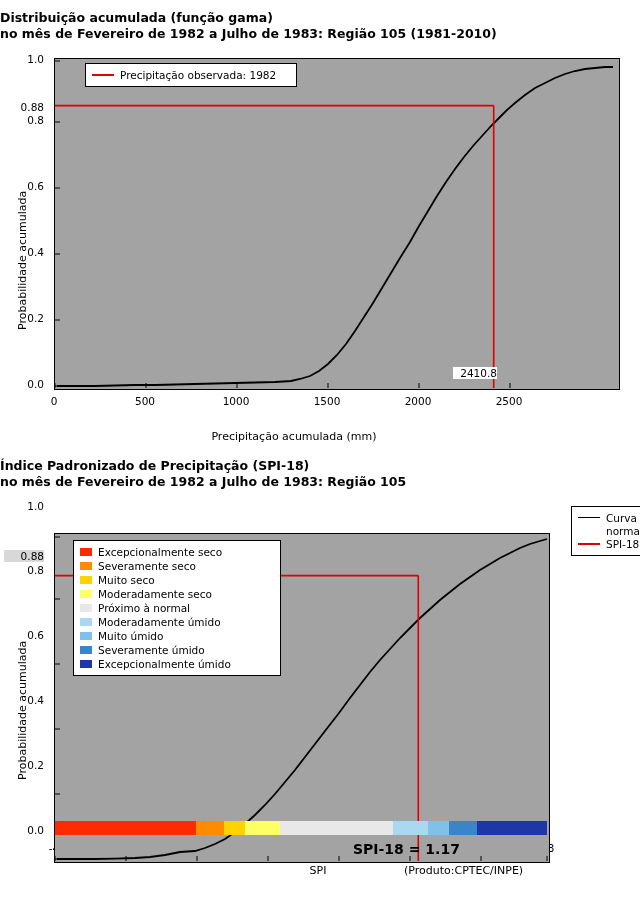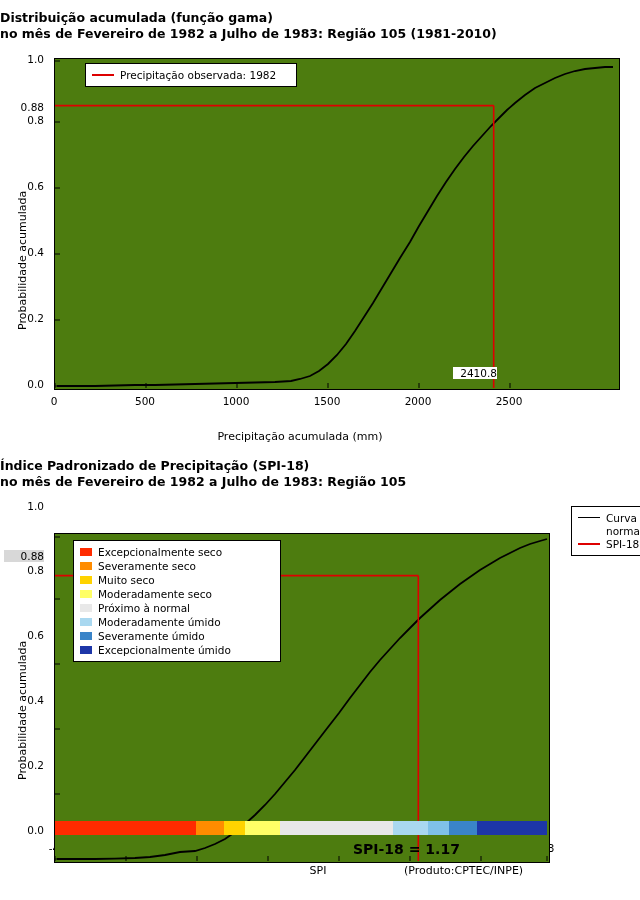--- a/index.html
+++ b/index.html
@@ -29,21 +29,21 @@
     font-weight: bold;
     line-height: 16px;
     margin: 0;
   }
   #panel-top .title { padding-top: 10px; }
   #panel-bottom .title { padding-top: 8px; }
 
   .plot-area {
     position: absolute;
     border: 1px solid #000;
-    background: #4d7c0f;
+    background: #a3a3a3;
     box-sizing: border-box;
   }
   
   #plot-top {
     left: 54px;
     top: 58px;
     width: 566px;
     height: 332px;
   }
   
@@ -158,21 +158,21 @@
 
   <div class="hl-label" style="left:4px; top:101px; width:40px;">0.88</div>
 
   <div class="tick-label tick-x" style="left:34px; top:395px; width:40px;">0</div>
   <div class="tick-label tick-x" style="left:125px; top:395px; width:40px;">500</div>
   <div class="tick-label tick-x" style="left:216px; top:395px; width:40px;">1000</div>
   <div class="tick-label tick-x" style="left:307px; top:395px; width:40px;">1500</div>
   <div class="tick-label tick-x" style="left:398px; top:395px; width:40px;">2000</div>
   <div class="tick-label tick-x" style="left:489px; top:395px; width:40px;">2500</div>
 
-  <div class="axis-label" style="left:150px; top:430px; width:300px;">Precipitação acumulada (mm)</div>
+  <div class="axis-label" style="left:144px; top:430px; width:300px;">Precipitação acumulada (mm)</div>
 
   <div class="plot-area" id="plot-top">
     <svg width="564" height="330" viewBox="0 0 564 330">
 
       <g stroke="#000" stroke-width="1">
         <line x1="0" y1="329" x2="0" y2="324"></line>
         <line x1="91" y1="329" x2="91" y2="324"></line>
         <line x1="182" y1="329" x2="182" y2="324"></line>
         <line x1="273" y1="329" x2="273" y2="324"></line>
         <line x1="364" y1="329" x2="364" y2="324"></line>
@@ -280,20 +280,24 @@
       </div>
       <div class="legend-row">
         <span class="legend-swatch" style="background:#e8e8e8;"></span>
         <span class="legend-text">Próximo à normal</span>
       </div>
       <div class="legend-row">
         <span class="legend-swatch" style="background:#a9d8f0;"></span>
         <span class="legend-text">Moderadamente úmido</span>
       </div>
       <div class="legend-row">
+        <span class="legend-swatch" style="background:#7fc1e8;"></span>
+        <span class="legend-text">Muito úmido</span>
+      </div>
+      <div class="legend-row">
         <span class="legend-swatch" style="background:#3a84c8;"></span>
         <span class="legend-text">Severamente úmido</span>
       </div>
       <div class="legend-row">
         <span class="legend-swatch" style="background:#1d36a8;"></span>
         <span class="legend-text">Excepcionalmente úmido</span>
       </div>
     </div>
 
     <div class="spi-value-label" style="left:298px; top:307px;">SPI-18 = 1.17</div>

